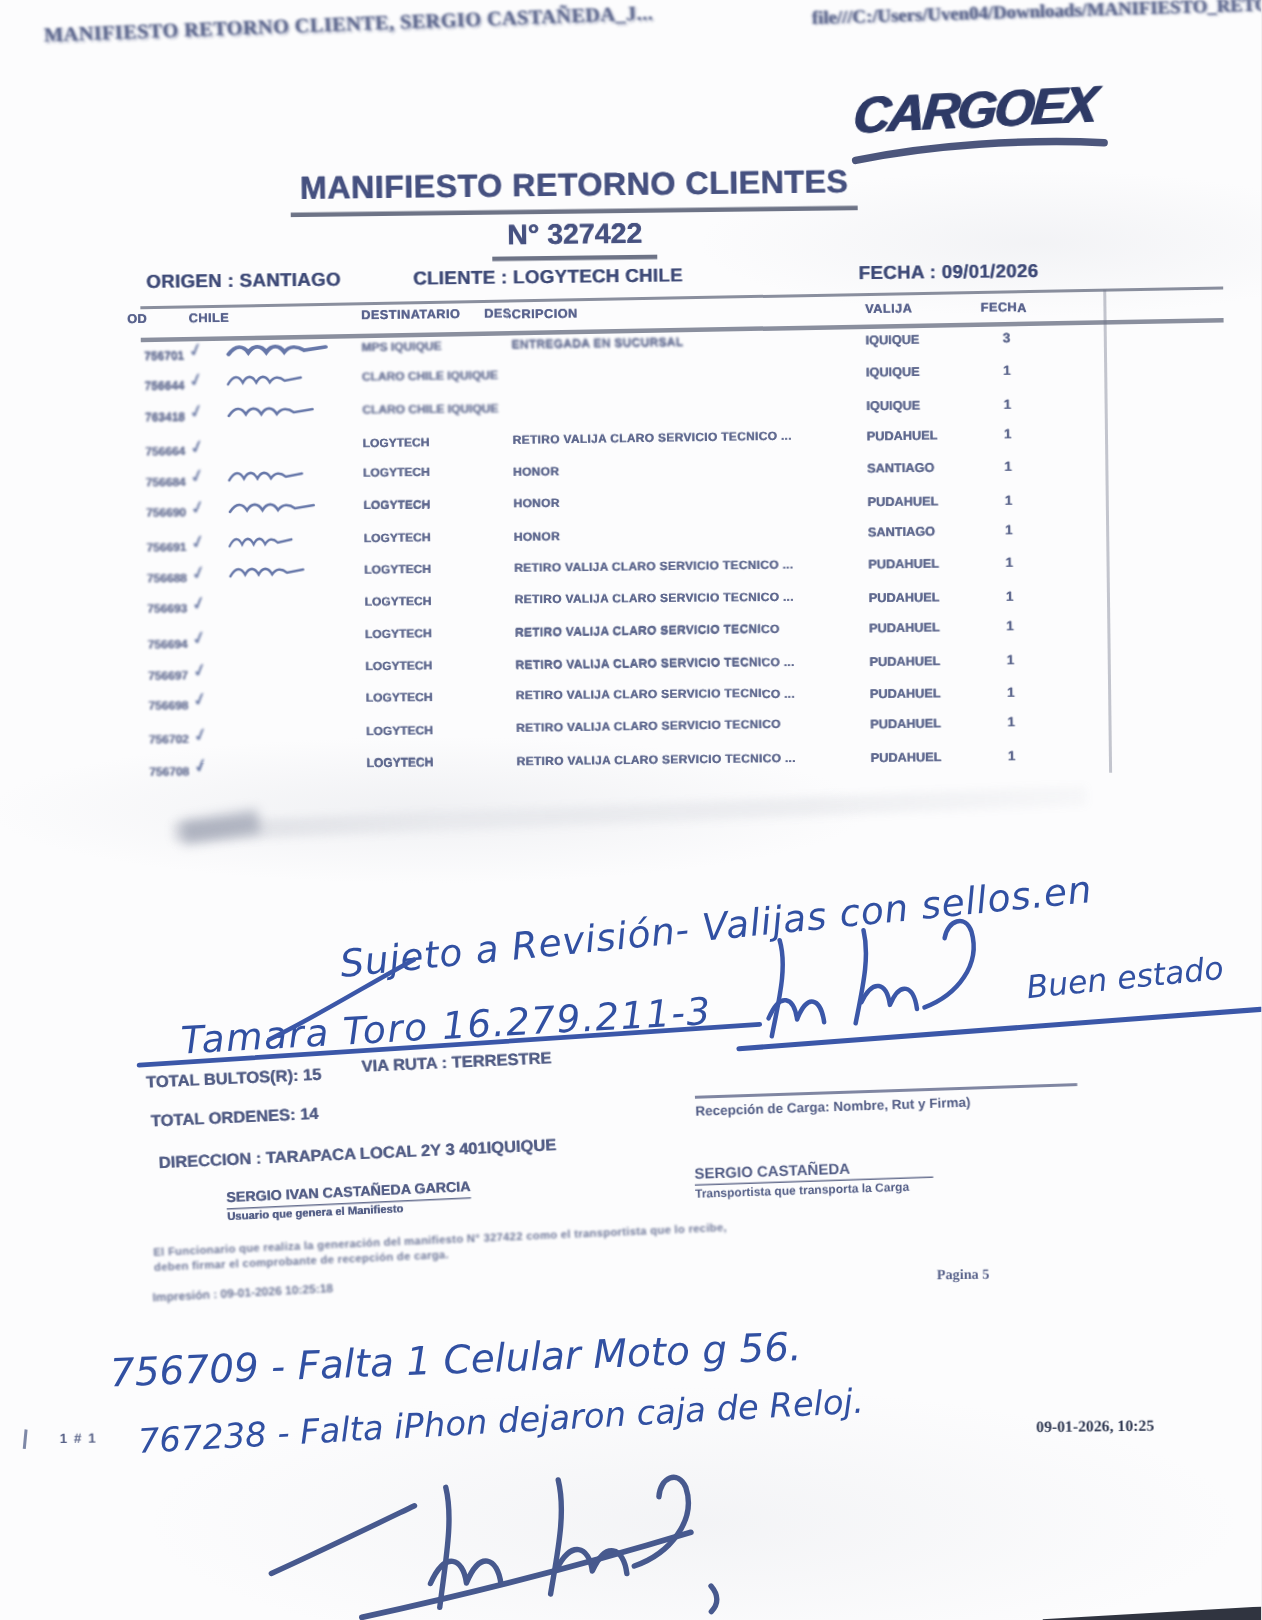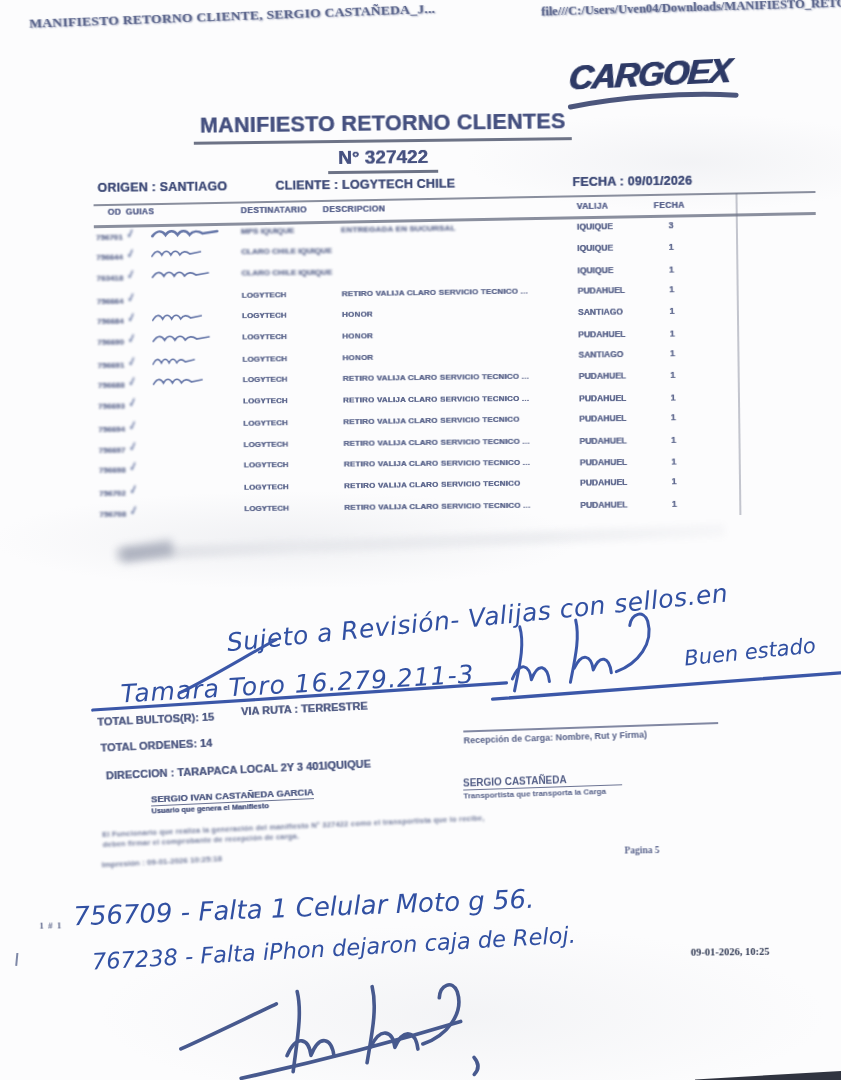--- a/index.html
+++ b/index.html
@@ -97,21 +97,21 @@
   .rec-label{left:6px;top:15px;font-size:9px;font-weight:bold;}
   .rec-name{left:4px;top:57px;font-size:10px;font-weight:bold;border-bottom:1.5px solid #5a6386;padding:0 55px 1px 0;}
   .rec-role{left:4px;top:71px;font-size:8px;font-weight:bold;}
 
   
   .fine{left:96px;top:817px;width:580px;font-size:7.5px;line-height:10px;color:#4f5a82;
     transform:rotate(-1.8deg);font-weight:bold;letter-spacing:.2px;}
   .impresion{left:95px;top:854px;font-size:8px;color:#4f5a82;font-weight:bold;transform:rotate(-2.3deg);}
   .pagina{left:618px;top:848px;font-size:9.5px;color:#495480;font-family:"Liberation Serif",serif;font-weight:bold;}
   .stamp{left:683px;top:950px;font-size:10.5px;font-weight:bold;color:var(--stamp,#2f3852);font-family:"Liberation Serif",serif;}
-  .pagemark{left:32px;top:916px;font-size:9px;color:#45507a;font-weight:bold;letter-spacing:1px;font-family:Liberation Serif, serif;}
+  .pagemark{left:32px;top:949px;font-size:9px;color:#45507a;font-weight:bold;letter-spacing:1px;}
   .edgetick{left:8px;top:948px;width:2px;height:13px;background:#3a4a7a;opacity:.65;transform:rotate(6deg);}
 
   .wedge{left:695px;top:1071px;}
   svg.stroke-art{overflow:visible;}
   svg.stroke-art path{fill:none;stroke-linecap:round;stroke-linejoin:round;}
 </style>
 </head>
 <body>
 
 <div class="page">
@@ -136,22 +136,22 @@
 
     <div class="abs info info-origen b0">ORIGEN : SANTIAGO</div>
     <div class="abs info info-cliente b0">CLIENTE : LOGYTECH CHILE</div>
     <div class="abs info info-fecha b0">FECHA : 09/01/2026</div>
 
     <div class="rule rule1"></div>
     <div class="rule rule2"></div>
     <div class="rule vline"></div>
 
     <div class="abs thead b1">
-      <span style="left:109px">OD</span>
-      <span style="left:127px">GUIAS</span>
+      <span style="left:86px">OD</span>
+      <span style="left:127px">CHILE</span>
       <span style="left:242px">DESTINATARIO</span>
       <span style="left:324px">DESCRIPCION</span>
       <span style="left:578px">VALIJA</span>
       <span style="left:655px">FECHA</span>
     </div>
 
     <div class="abs tbody">
         <div class="trow" style="top: 0px; transform: rotate(-0.18deg);">
           <div class="cell c-od b2">756701<span class="check">✓</span></div>
           <div class="cell c-guia"><svg class="scr" width="72" height="12" viewBox="0 0 60 12" preserveAspectRatio="none">

